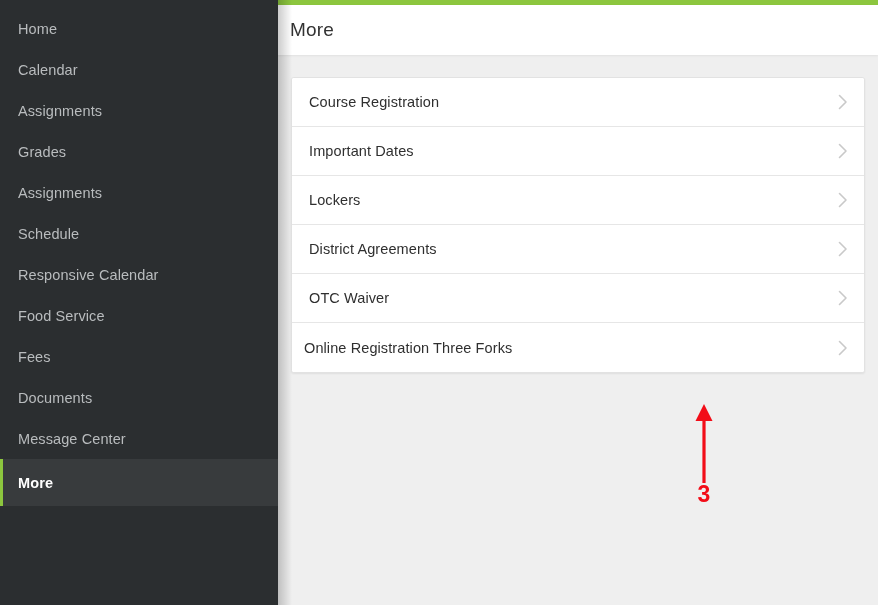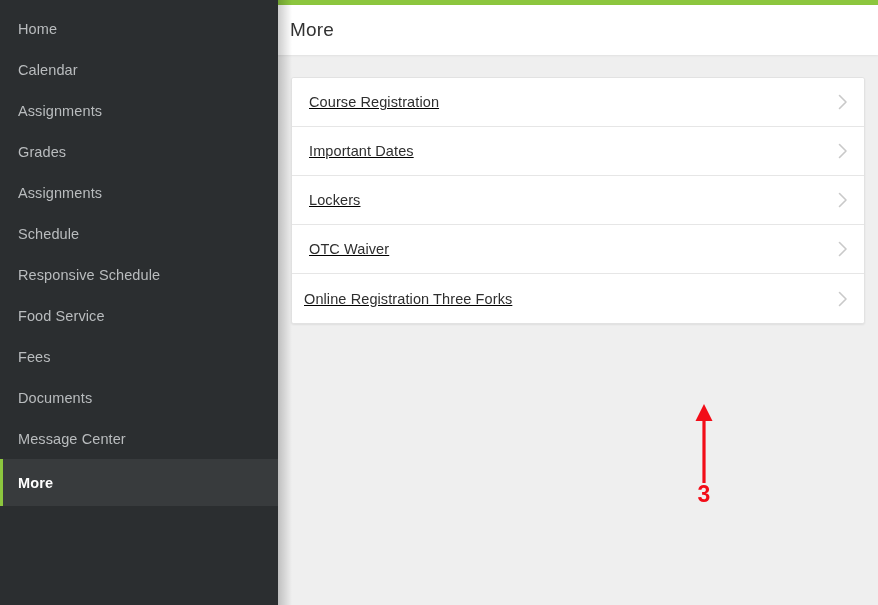--- a/index.html
+++ b/index.html
@@ -109,21 +109,20 @@
   }
   .list-row {
     height: 49px;
     display: flex;
     align-items: center;
     justify-content: space-between;
     padding: 0 16px 0 17px;
     border-bottom: 1px solid #e6e6e6;
     cursor: pointer;
     background: #ffffff;
-    text-decoration: underline;
   }
   .list-row:last-child { border-bottom: none; padding-left: 12px; }
   .list-label {
     font-size: 14.5px;
     color: #2f2f2f;
     letter-spacing: .1px;
   }
   .chev {
     width: 10px;
     height: 16px;
@@ -173,21 +172,21 @@
       <div class="nav-item">
         <span>Grades</span>
       </div>
       <div class="nav-item">
         <span>Assignments</span>
       </div>
       <div class="nav-item">
         <span>Schedule</span>
       </div>
       <div class="nav-item">
-        <span>Responsive Schedule</span>
+        <span>Responsive Calendar</span>
       </div>
       <div class="nav-item">
         <span>Food Service</span>
       </div>
       <div class="nav-item">
         <span>Fees</span>
       </div>
       <div class="nav-item">
         <span>Documents</span>
       </div>
@@ -220,20 +219,28 @@
           <div class="list-row">
             <span class="list-label">Important Dates</span>
             <span class="chev">
               <svg width="10" height="16" viewBox="0 0 10 16">
                 <path d="M1.5 1.5 L8 8 L1.5 14.5" fill="none" stroke="currentColor" stroke-width="1.6" stroke-linecap="round" stroke-linejoin="round"></path>
               </svg>
             </span>
           </div>
           <div class="list-row">
             <span class="list-label">Lockers</span>
+            <span class="chev">
+              <svg width="10" height="16" viewBox="0 0 10 16">
+                <path d="M1.5 1.5 L8 8 L1.5 14.5" fill="none" stroke="currentColor" stroke-width="1.6" stroke-linecap="round" stroke-linejoin="round"></path>
+              </svg>
+            </span>
+          </div>
+          <div class="list-row">
+            <span class="list-label">District Agreements</span>
             <span class="chev">
               <svg width="10" height="16" viewBox="0 0 10 16">
                 <path d="M1.5 1.5 L8 8 L1.5 14.5" fill="none" stroke="currentColor" stroke-width="1.6" stroke-linecap="round" stroke-linejoin="round"></path>
               </svg>
             </span>
           </div>
           <div class="list-row">
             <span class="list-label">OTC Waiver</span>
             <span class="chev">
               <svg width="10" height="16" viewBox="0 0 10 16">

